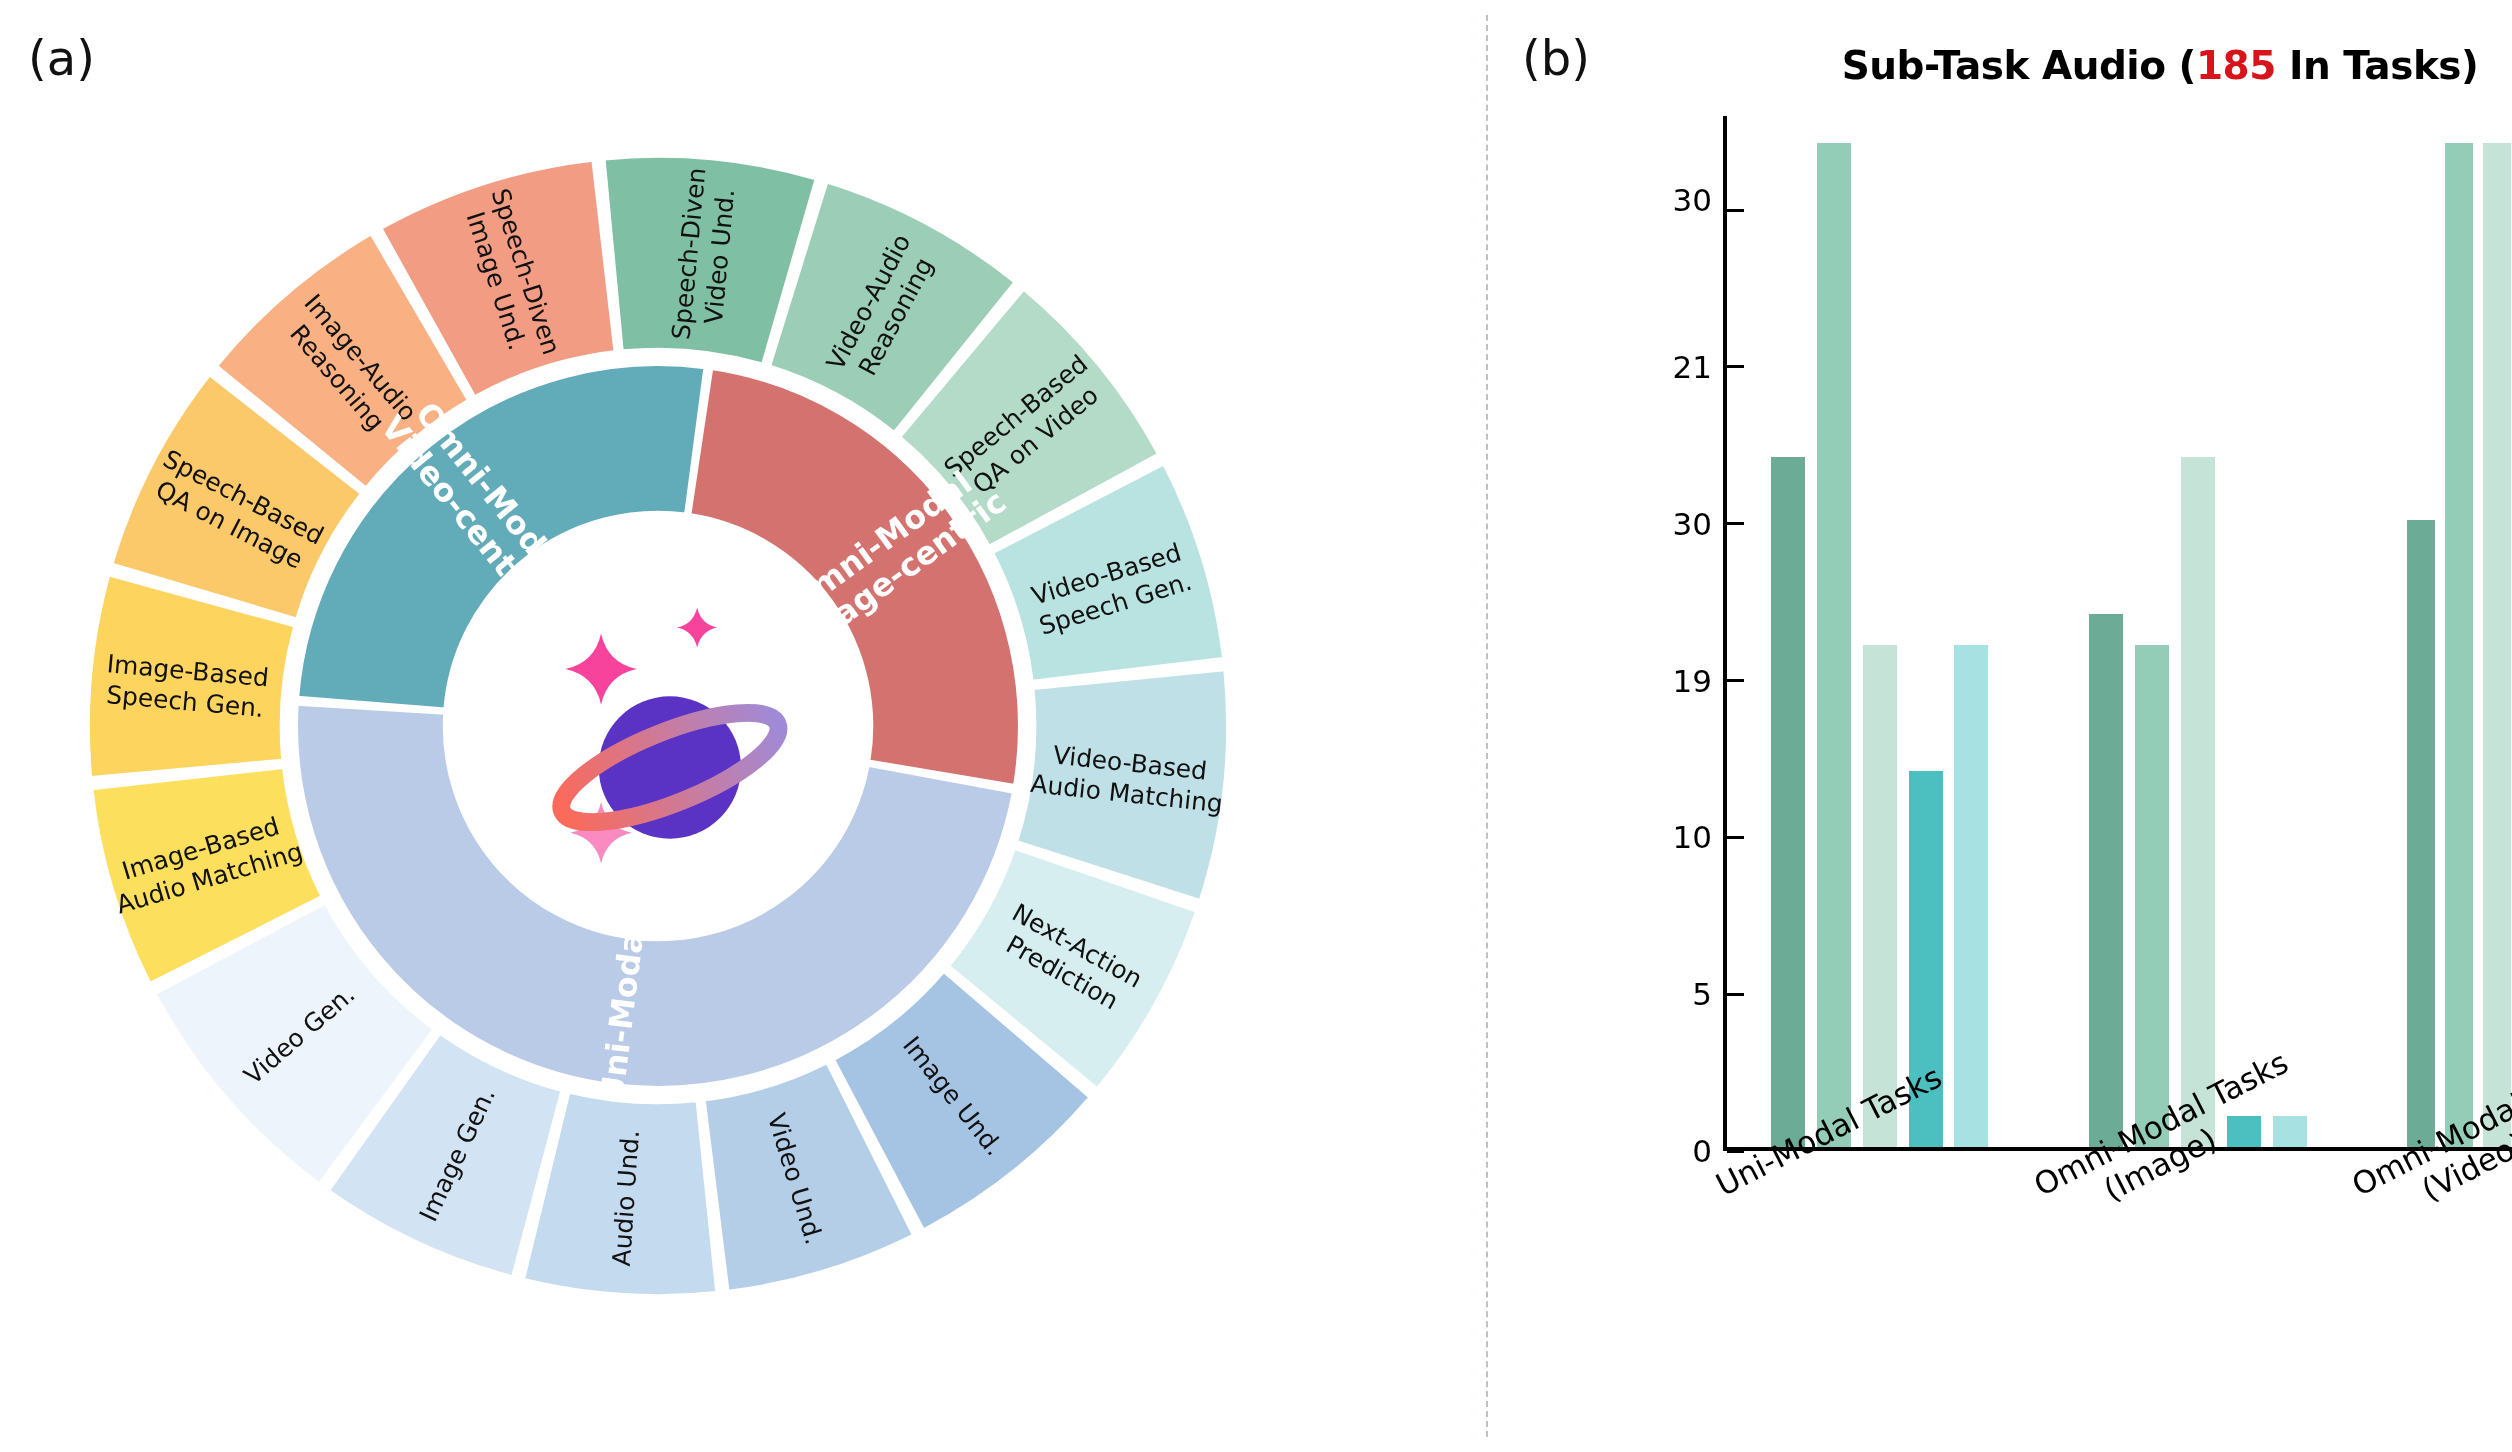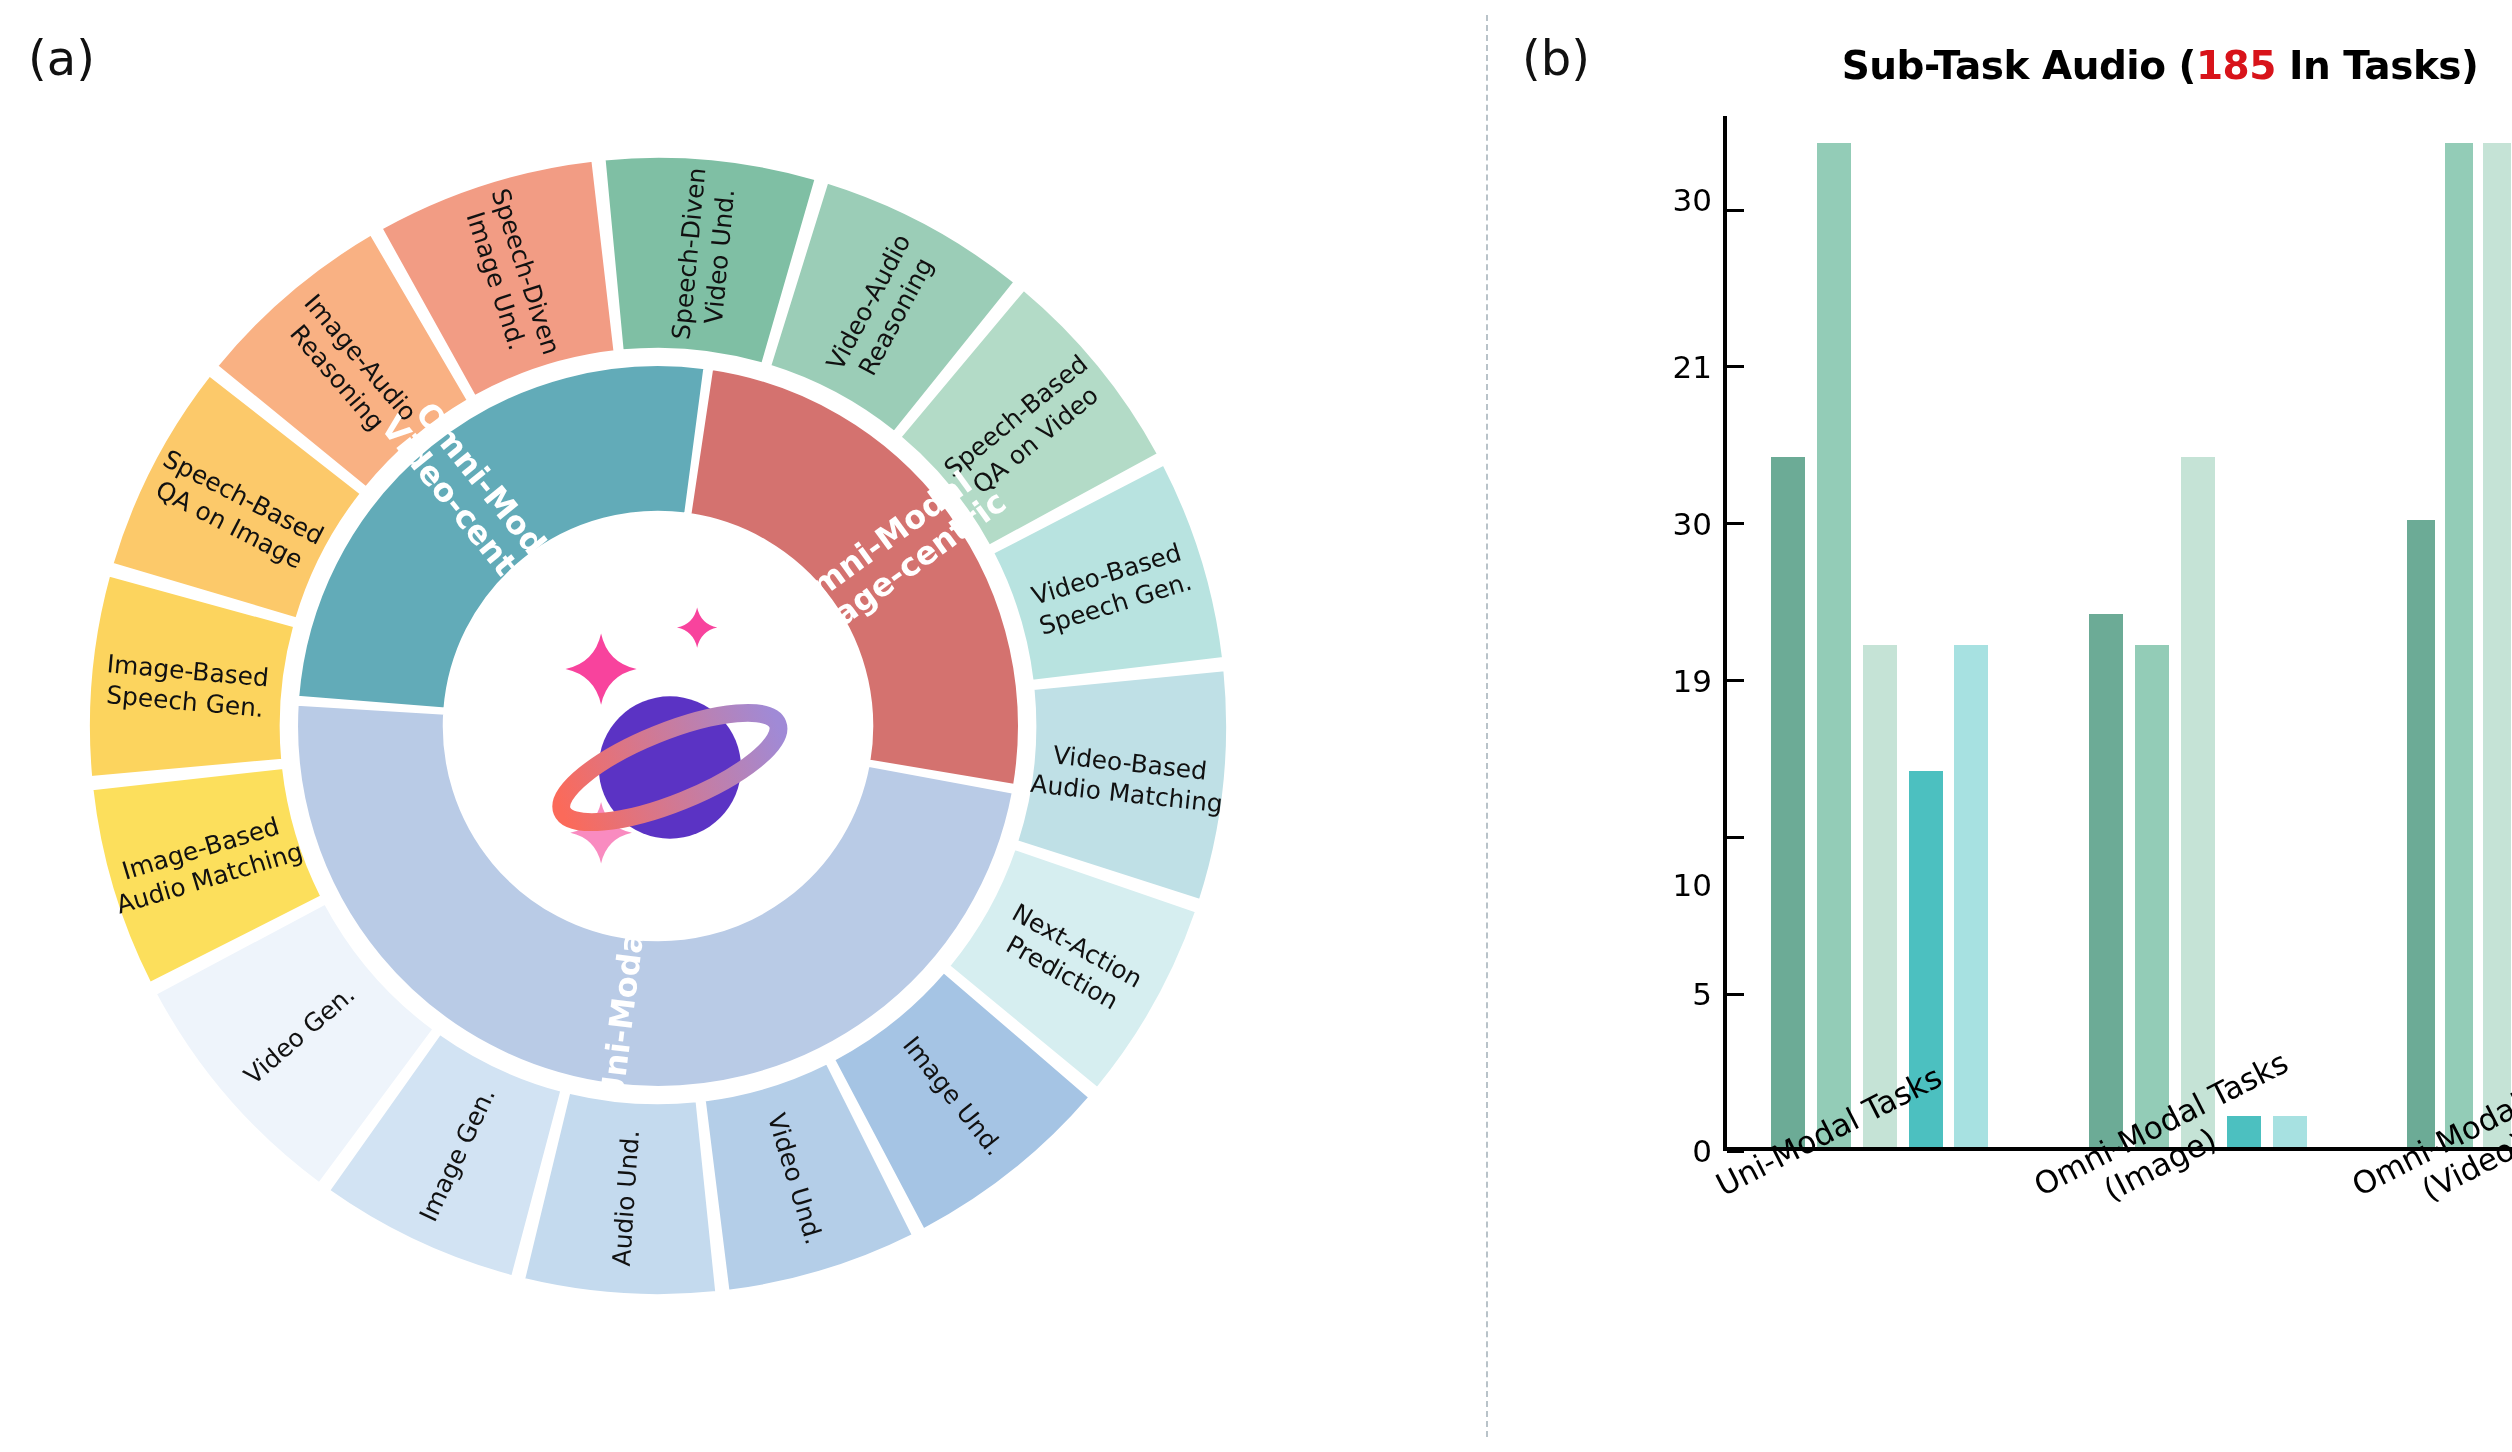--- a/index.html
+++ b/index.html
@@ -175,21 +175,21 @@
       </div>
       <div class="plot">
         <div class="axis-v"></div>
         <div class="axis-h"></div>
         <div class="ticks">
             <div class="tick" style="top: 1034px;"></div>
             <div class="tl-wrap" style="top: 1035px;">0</div>
             <div class="tick" style="top: 877px;"></div>
             <div class="tl-wrap" style="top: 878px;">5</div>
             <div class="tick" style="top: 720px;"></div>
-            <div class="tl-wrap" style="top: 721px; margin-top: 48px;">10</div>
+            <div class="tl-wrap" style="top: 721px;">10</div>
             <div class="tick" style="top: 563px;"></div>
             <div class="tl-wrap" style="top: 565px;">19</div>
             <div class="tick" style="top: 406px;"></div>
             <div class="tl-wrap" style="top: 408px;">30</div>
             <div class="tick" style="top: 249px;"></div>
             <div class="tl-wrap" style="top: 251px;">21</div>
             <div class="tick" style="top: 93px;"></div>
             <div class="tl-wrap" style="top: 84px;">30</div>
           </div>
         <div class="bars">

